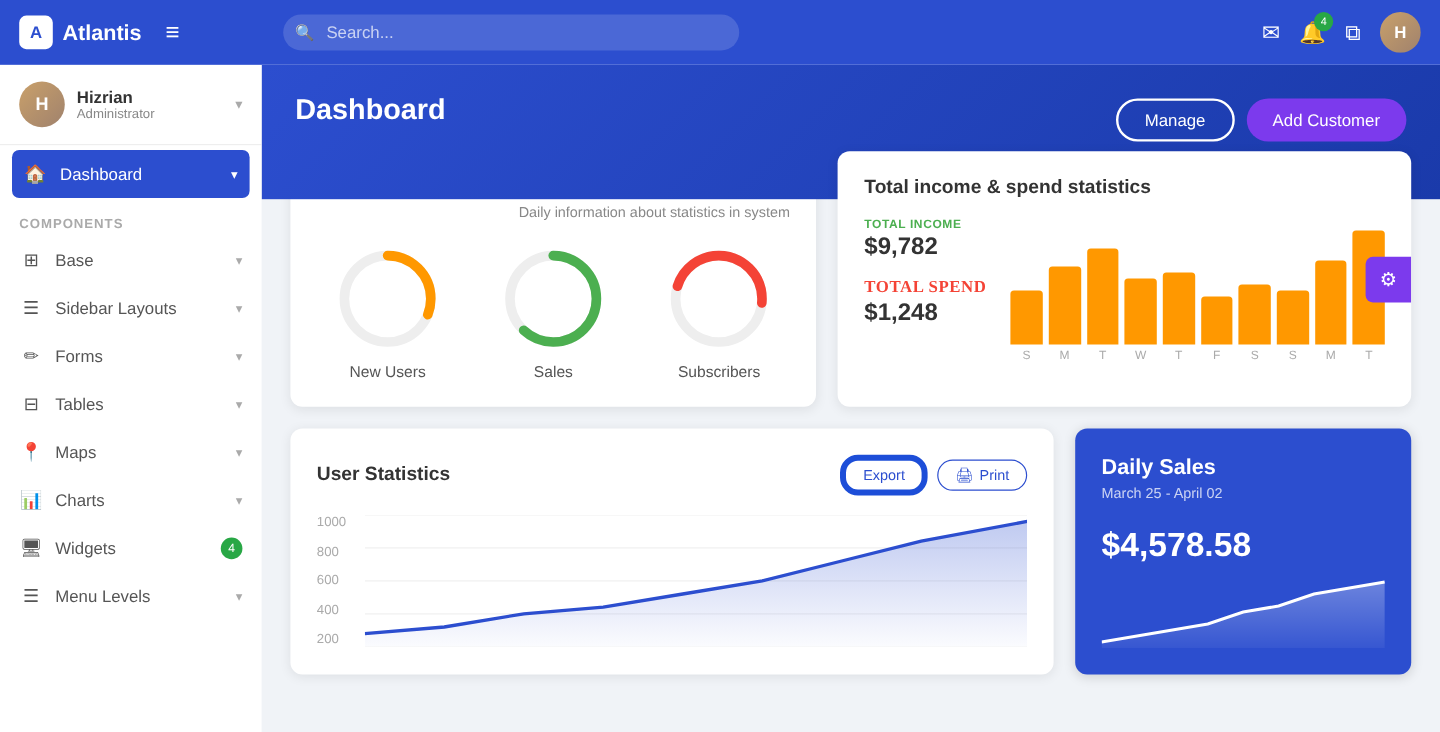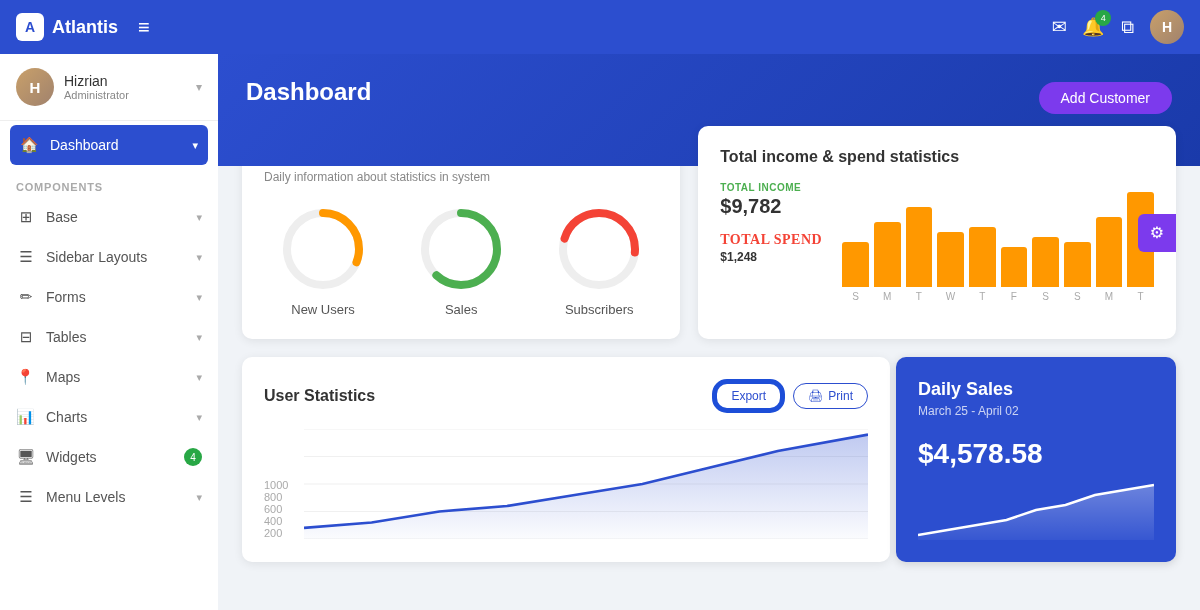--- a/index.html
+++ b/index.html
@@ -44,21 +44,21 @@
 
     
     .sidebar {
       width: 218px; background: white; flex-shrink: 0; overflow-y: auto; overflow-x: hidden;
       display: flex; flex-direction: column;
     }
     .sidebar-user {
       display: flex; align-items: center; padding: 14px 16px; border-bottom: 1px solid #eee; gap: 10px;
     }
     .user-avatar { width: 38px; height: 38px; border-radius: 50%; background: linear-gradient(135deg, #c9a06a, #a0826d); display: flex; align-items: center; justify-content: center; color: white; font-size: 15px; font-weight: bold; flex-shrink: 0; }
-    .user-info .name { font-size: 14px; font-weight: 400; color: #333; }
+    .user-info .name { font-size: 14px; font-weight: 700; color: #333; }
     .user-info .role { font-size: 11px; color: #888; }
     .user-arrow { margin-left: auto; color: #aaa; font-size: 12px; }
 
     .sidebar-nav { flex: 1; }
     .sidebar-item {
       display: flex; align-items: center; padding: 11px 16px; cursor: pointer; color: #555; font-size: 14px; gap: 10px; position: relative;
     }
     .sidebar-item.active { background: #2c4ecf; color: white; border-radius: 6px; margin: 4px 10px; padding: 11px 10px; }
     .sidebar-item.active .item-arrow { color: white; }
     .sidebar-item .item-icon { width: 20px; text-align: center; font-size: 15px; flex-shrink: 0; }
@@ -91,21 +91,21 @@
     
     .content { padding: 0 24px 24px; margin-top: -40px; flex: 1; }
     .cards-row { display: flex; gap: 18px; margin-bottom: 18px; }
 
     
     .stat-card {
       background: white; border-radius: 10px; padding: 22px; flex: 1;
       box-shadow: 0 2px 10px rgba(0,0,0,0.08);
     }
     .stat-card .card-title { font-size: 16px; font-weight: 600; color: #333; margin-bottom: 4px; }
-    .stat-card .card-subtitle { font-size: 12px; color: #888; margin-bottom: 20px; }
+    .stat-card .card-subtitle { font-size: 12px; color: #888; margin-bottom: 20px; text-align: right; }
 
     .circles-row { display: flex; gap: 20px; justify-content: space-around; align-items: center; }
     .circle-wrap { display: flex; flex-direction: column; align-items: center; gap: 8px; }
     .circle-label { font-size: 13px; color: #555; }
 
     
     .ring-svg { transform: rotate(-90deg); }
     .ring-bg { fill: none; stroke: #eee; stroke-width: 8; }
     .ring-fill-orange { fill: none; stroke: #ff9800; stroke-width: 8; stroke-linecap: round; }
     .ring-fill-green { fill: none; stroke: #4caf50; stroke-width: 8; stroke-linecap: round; }
@@ -116,53 +116,53 @@
     .income-card {
       background: white; border-radius: 10px; padding: 22px; flex: 1.1;
       box-shadow: 0 2px 10px rgba(0,0,0,0.08); position: relative; overflow: hidden;
     }
     .income-card .card-title { font-size: 16px; font-weight: 600; color: #333; margin-bottom: 16px; }
     .income-content { display: flex; gap: 20px; justify-content: space-between; }
     .income-stats { flex-shrink: 0; }
     .income-label { font-size: 10px; font-weight: 700; letter-spacing: 0.5px; color: #4caf50; margin-bottom: 2px; }
     .income-value { font-size: 20px; font-weight: 700; color: #333; margin-bottom: 14px; }
     .spend-label { font-size: 14px; font-weight: 700; letter-spacing: 0.5px; color: #f44336; margin-bottom: 2px; font-family: Liberation Serif, serif; }
-    .spend-value { font-size: 12px; font-weight: 700; color: #333; }
+    .spend-value { font-size: 20px; font-weight: 700; color: #333; }
     .bar-chart-area { flex: 1; display: flex; align-items: flex-end; gap: 5px; padding-top: 10px; }
     .bar-col { display: flex; flex-direction: column; align-items: center; gap: 4px; flex: 1; }
     .bar { background: #ff9800; border-radius: 3px 3px 0 0; width: 100%; min-width: 12px; }
     .bar-x { font-size: 10px; color: #aaa; }
 
     
     .settings-fab {
       position: absolute; right: 0; top: 50%; transform: translateY(-50%);
       background: #7c3aed; color: white; width: 38px; height: 38px; border-radius: 6px 0 0 6px;
       display: flex; align-items: center; justify-content: center; cursor: pointer; font-size: 16px;
     }
 
     
-    .bottom-row { display: flex; gap: 6px; }
+    .bottom-row { display: flex; gap: 18px; }
     .user-stats-card {
       background: white; border-radius: 10px; padding: 22px; flex: 1;
       box-shadow: 0 2px 10px rgba(0,0,0,0.08);
     }
     .user-stats-header { display: flex; align-items: center; margin-bottom: 16px; }
     .user-stats-title { font-size: 16px; font-weight: 600; color: #333; flex: 1; }
     .btn-export {
       border: 5px solid #1d4ed8; color: #2c4ecf; background: transparent;
       padding: 5px 14px; border-radius: 15px; font-size: 12px; cursor: pointer; margin-right: 8px;
     }
     .btn-print {
       border: 1px solid #2c4ecf; color: #2c4ecf; background: transparent;
       padding: 5px 14px; border-radius: 15px; font-size: 12px; cursor: pointer; display: flex; align-items: center; gap: 5px;
     }
     .line-chart-area {
       height: 110px; position: relative; overflow: hidden;
     }
-    .y-labels { position: absolute; left: 0; top: 0; height: 100%; display: flex; flex-direction: column; justify-content: flex-end; padding-bottom: 0; }
+    .y-labels { position: absolute; left: 0; top: 0; height: 100%; display: flex; flex-direction: column; justify-content: space-between; padding-bottom: 0; }
     .y-label { font-size: 11px; color: #aaa; }
     .chart-inner { position: absolute; left: 40px; right: 0; top: 0; bottom: 0; }
 
     
     .daily-sales-card {
       background: #2c4ecf; border-radius: 10px; padding: 22px; width: 280px; flex-shrink: 0;
       box-shadow: 0 2px 10px rgba(0,0,0,0.15); color: white; position: relative; overflow: hidden;
     }
     .ds-title { font-size: 18px; font-weight: 700; margin-bottom: 4px; }
     .ds-subtitle { font-size: 12px; color: rgba(255,255,255,0.75); margin-bottom: 20px; }
@@ -173,20 +173,25 @@
 <body>
 
 <div class="topnav">
   <div class="topnav-brand">
     <div class="brand-icon">
       <span>A</span>
     </div>
     <span>Atlantis</span>
     <span class="hamburger">≡</span>
   </div>
+  <div class="topnav-search">
+    <div class="search-wrap">
+      <input class="search-box" type="text" placeholder="Search..." style="">
+    </div>
+  </div>
   <div class="topnav-right">
     <div class="topnav-icon">✉</div>
     <div class="topnav-icon">
       🔔
       <span class="badge">4</span>
     </div>
     <div class="topnav-icon">⧉</div>
     <div class="avatar">
       <div class="avatar-img">H</div>
     </div>
@@ -256,20 +261,21 @@
         <span class="item-arrow">▾</span>
       </div>
     </div>
   </div>
 
   <div class="main">
 
     <div class="page-header">
       <div class="page-title">Dashboard</div>
       <div class="header-actions">
+        <button class="btn-manage">Manage</button>
         <button class="btn-add">Add Customer</button>
       </div>
     </div>
 
     <div class="content">
 
       <div class="cards-row">
 
         <div class="stat-card">
           <div class="card-title">Overall statistics</div>

